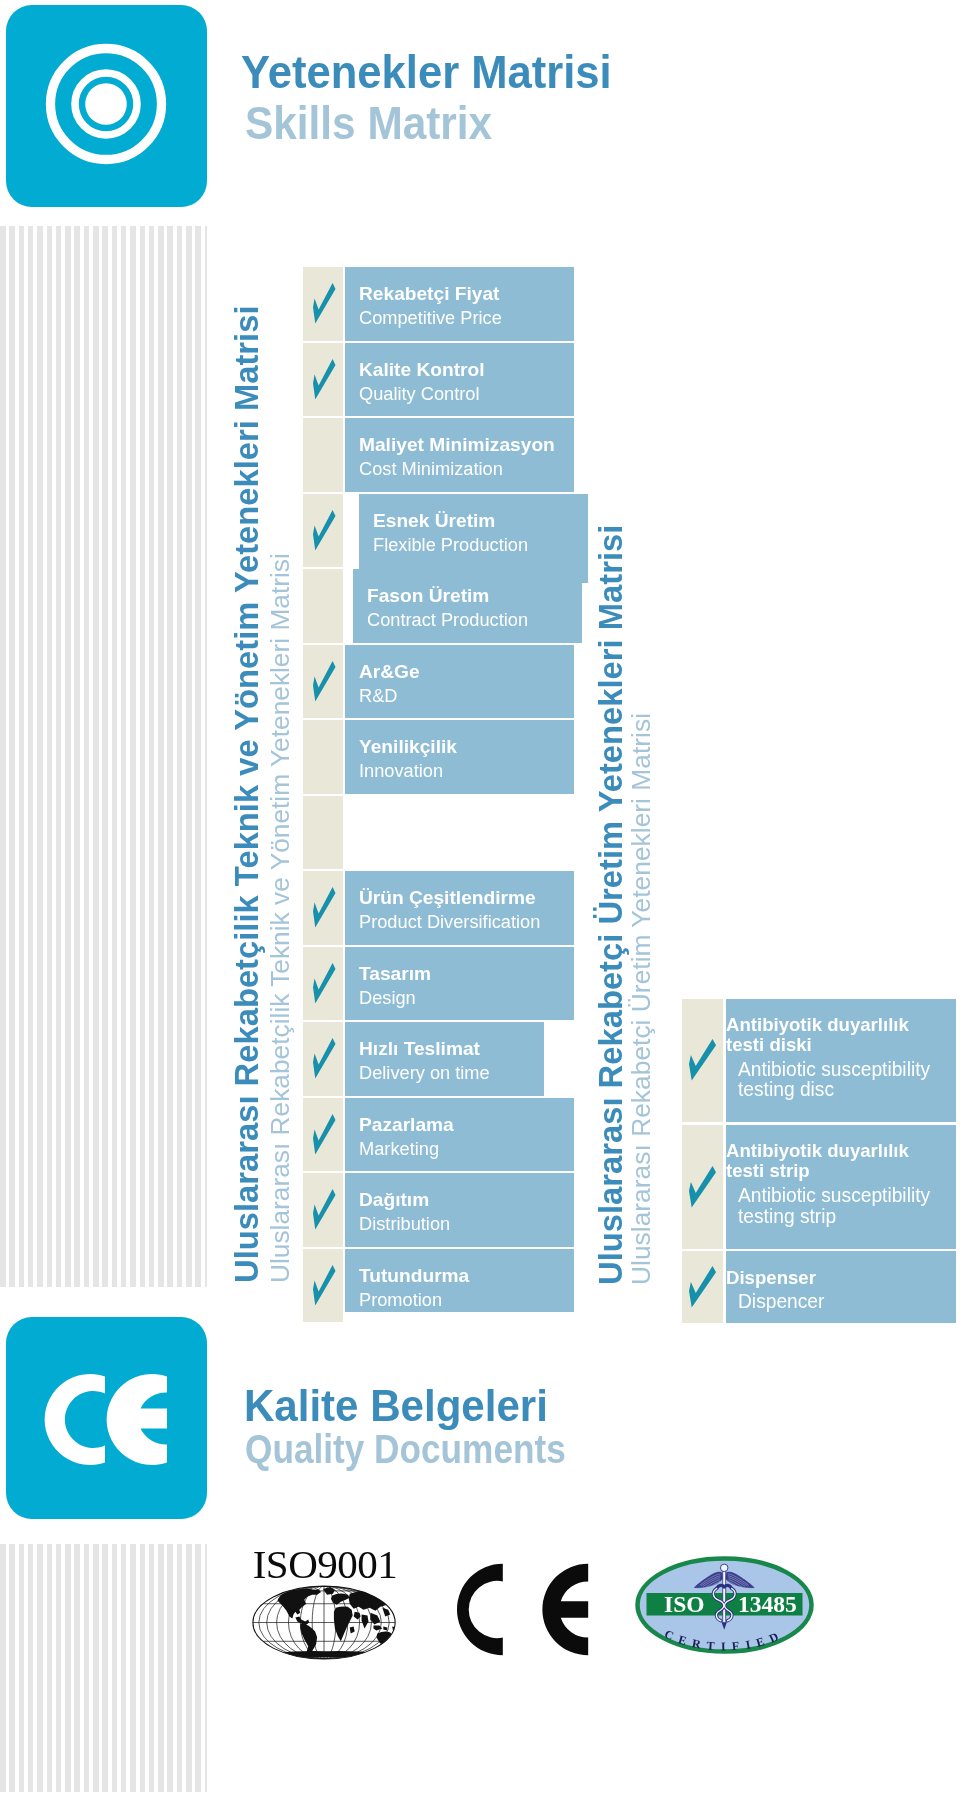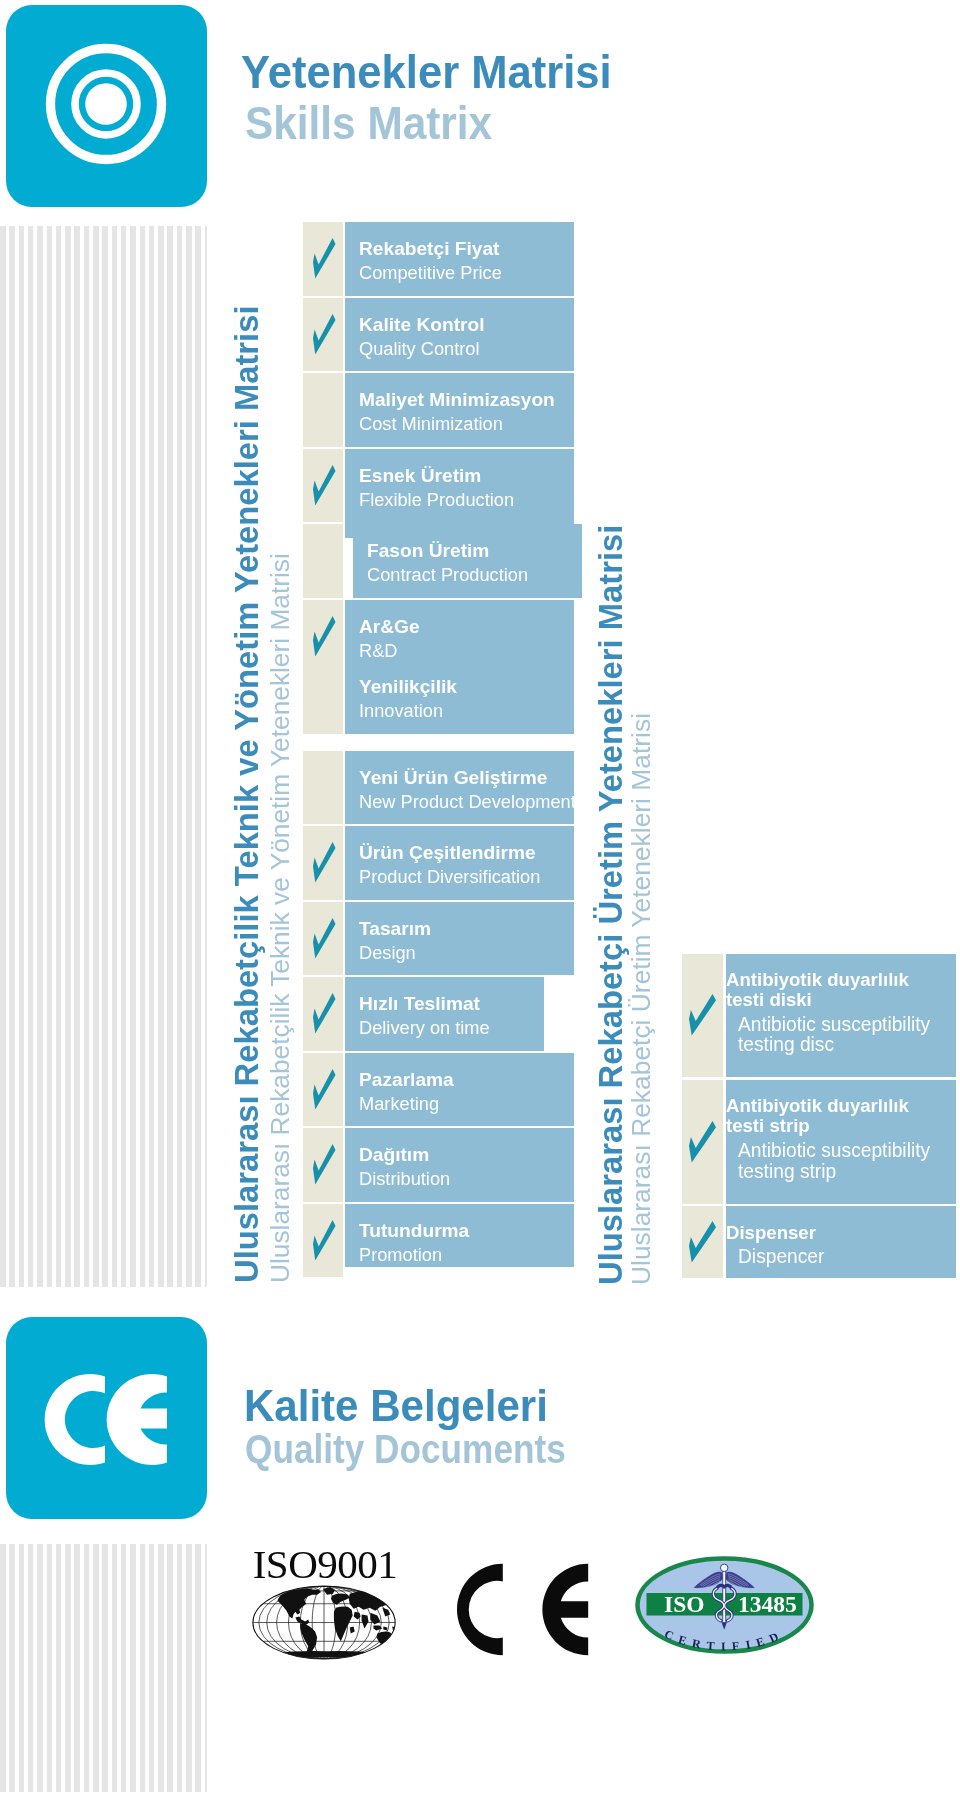--- a/index.html
+++ b/index.html
@@ -25,21 +25,21 @@
 .vlabel{position:absolute;transform-origin:0 0;white-space:nowrap;line-height:1;}
 #vl-left-bold{left:228px;top:1283px;font:700 32.75px "Liberation Sans",sans-serif;
   color:#3b8cbb;transform:rotate(-90deg);}
 #vl-left-light{left:265px;top:1283px;font:400 26.3px "Liberation Sans",sans-serif;
   color:#a4c4d8;transform:rotate(-90deg);}
 #vl-right-bold{left:592px;top:1285px;font:700 32.75px "Liberation Sans",sans-serif;
   color:#3b8cbb;transform:rotate(-90deg);}
 #vl-right-light{left:626px;top:1285px;font:400 26.4px "Liberation Sans",sans-serif;
   color:#a4c4d8;transform:rotate(-90deg);}
 
-.row{position:absolute;}
+.row{position:absolute;margin-top:45px;}
 .row .chk{position:absolute;left:0;top:0;background:#e9e7d8;}
 .row .bar{position:absolute;top:0;background:#8ebcd4;}
 .row .tx{position:absolute;color:#fff;white-space:nowrap;line-height:1;
          transform-origin:left top;}
 .row .tx{position:absolute;color:#fff;white-space:nowrap;line-height:1;
          transform-origin:left top;}
 .row .tr{font-weight:700;font-size:18.5px;left:14px;top:18.2px;transform:scaleX(1.035);}
 .row .en{font-weight:400;font-size:19.2px;left:14px;top:41.1px;transform:scaleX(0.95);}
 .rrow .tr{left:0;top:auto;transform:scaleX(1.005);}
 .rrow .en{left:12px;top:auto;font-size:19.6px;transform:scaleX(0.98);}
@@ -113,21 +113,21 @@
     <div class="tx tr">Maliyet Minimizasyon</div>
     <div class="tx en">Cost Minimization</div>
    </div>
   </div>
   <div class="row" style="left:303px;top:448.5px;width:271px;height:73.5px">
    <div class="chk" style="width:40px;height:73.5px">
         <svg class="ck" preserveAspectRatio="none" viewBox="0 0 100 175">
           <path d="M7 67 L0 105 L10 175 L100 26 L87 0 L25 114 Z" fill="#1690ab"></path>
         </svg>
       </div>
-   <div class="bar" style="left:42px;width:229px;height:89px">
+   <div class="bar" style="left:56px;width:229px;height:89px">
     <div class="tx tr">Esnek Üretim</div>
     <div class="tx en">Flexible Production</div>
    </div>
   </div>
   <div class="row" style="left:303px;top:524.0px;width:271px;height:73.5px">
    <div class="chk" style="width:40px;height:73.5px"></div>
    <div class="bar" style="left:50px;width:229px;height:73.5px">
     <div class="tx tr">Fason Üretim</div>
     <div class="tx en">Contract Production</div>
    </div>
@@ -136,33 +136,29 @@
    <div class="chk" style="width:40px;height:73.5px">
         <svg class="ck" preserveAspectRatio="none" viewBox="0 0 100 175">
           <path d="M7 67 L0 105 L10 175 L100 26 L87 0 L25 114 Z" fill="#1690ab"></path>
         </svg>
       </div>
    <div class="bar" style="left:42px;width:229px;height:73.5px">
     <div class="tx tr">Ar&amp;Ge</div>
     <div class="tx en">R&amp;D</div>
    </div>
   </div>
-  <div class="row" style="left:303px;top:660px;width:304px;height:73.5px">
+  <div class="row" style="left:303px;top:675.0px;width:304px;height:73.5px">
    <div class="chk" style="width:40px;height:73.5px"></div>
    <div class="bar" style="left:42px;width:229px;height:73.5px">
     <div class="tx tr">Yenilikçilik</div>
     <div class="tx en">Innovation</div>
    </div>
   </div>
   <div class="row" style="left:303px;top:750.5px;width:271px;height:73.5px">
    <div class="chk" style="width:40px;height:73.5px"></div>
-   <div class="bar" style="left:42px;width:229px;height:73.5px">
-    <div class="tx tr">Yeni Ürün Geliştirme</div>
-    <div class="tx en">New Product Development</div>
-   </div>
   </div>
   <div class="row" style="left:303px;top:826.0px;width:271px;height:73.5px">
    <div class="chk" style="width:40px;height:73.5px">
         <svg class="ck" preserveAspectRatio="none" viewBox="0 0 100 175">
           <path d="M7 67 L0 105 L10 175 L100 26 L87 0 L25 114 Z" fill="#1690ab"></path>
         </svg>
       </div>
    <div class="bar" style="left:42px;width:229px;height:73.5px">
     <div class="tx tr">Ürün Çeşitlendirme</div>
     <div class="tx en">Product Diversification</div>

